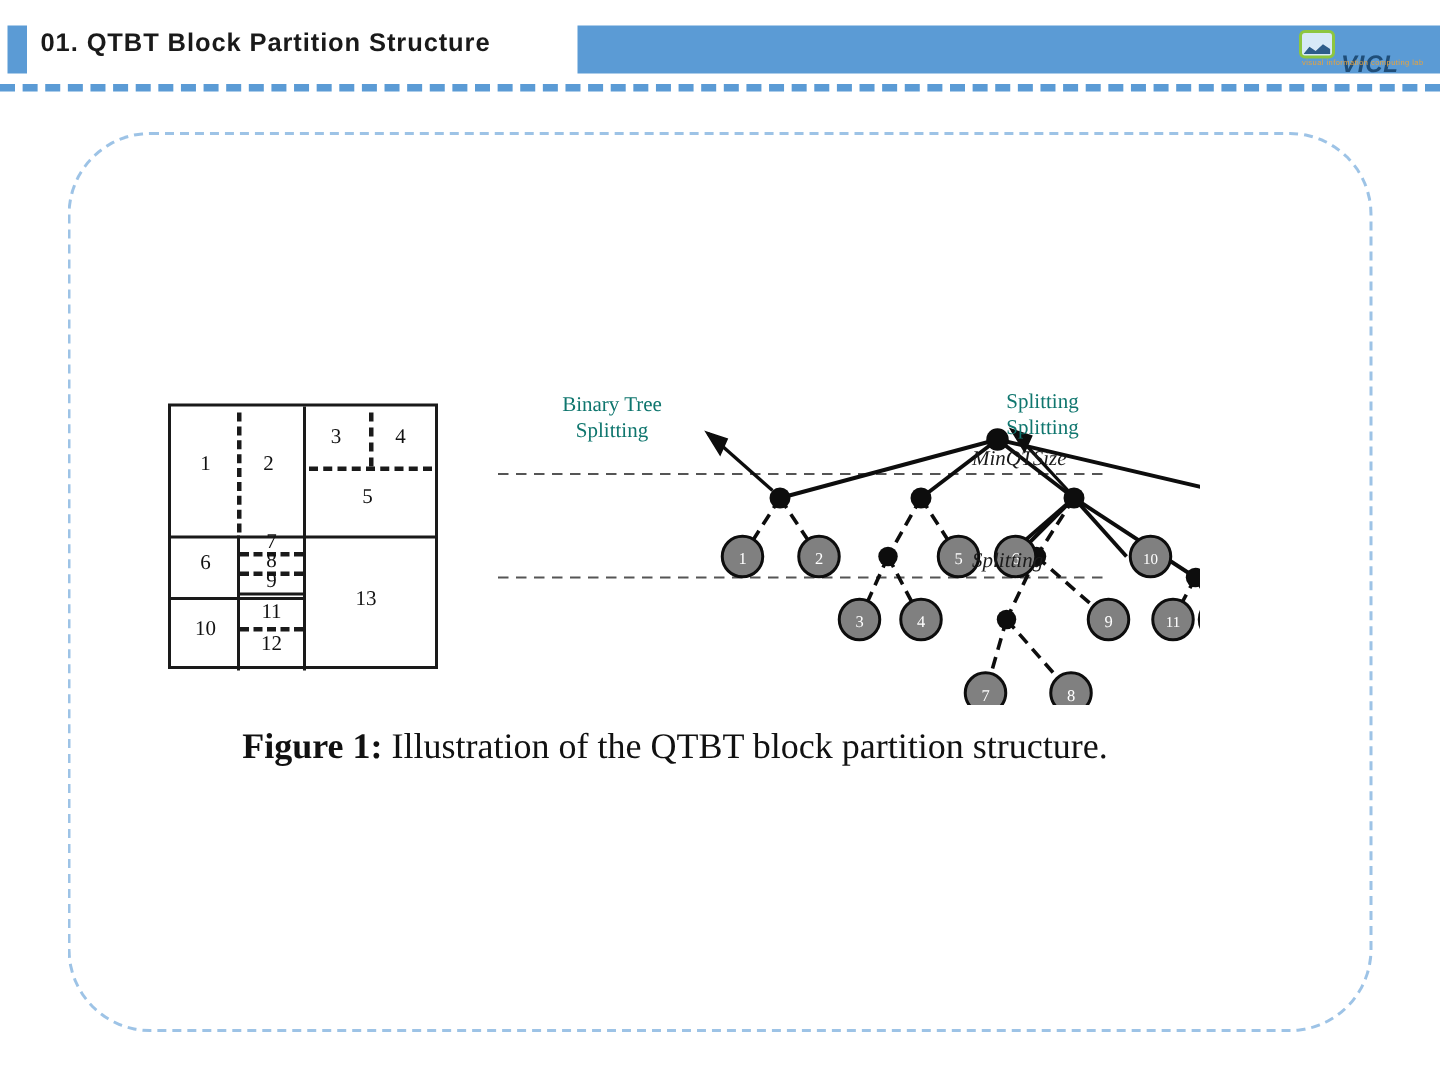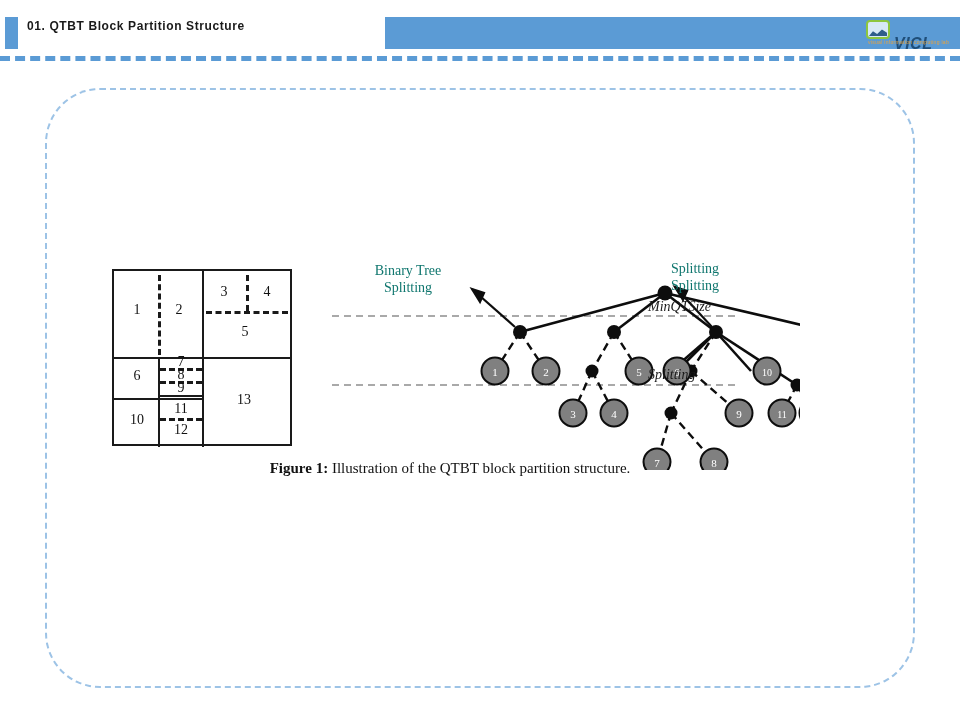--- a/index.html
+++ b/index.html
@@ -24,21 +24,21 @@
   #header-accent-bar {
     position: absolute;
     left: 5px; top: 17px;
     width: 13px; height: 32px;
     background: #5b9bd5;
   }
   #header-title {
     position: absolute;
     left: 27px; top: 19px;
     font-family: "Liberation Sans", sans-serif;
-    font-size: 12px;
+    font-size: 17px;
     font-weight: bold;
     letter-spacing: 0.6px;
     color: #1a1a1a;
     white-space: nowrap;
   }
   #header-blue-band {
     position: absolute;
     left: 385px; top: 17px;
     width: 575px; height: 32px;
     background: #5b9bd5;
@@ -160,25 +160,25 @@
     font-family: "Liberation Serif", serif;
     font-style: italic;
     font-size: 14px;
     color: #1a1a1a;
     white-space: nowrap;
   }
 
   
   #caption {
     position: absolute;
-    left: 0px; top: 205px;
+    left: 0px; top: 230px;
     width: 700px;
     text-align: center;
     font-family: "Liberation Serif", serif;
-    font-size: 15px;
+    font-size: 24px;
     color: #111;
   }
   #caption-label { font-weight: bold; }
 </style>
 </head>
 <body>
 
 <div id="header">
   <div id="header-accent-bar"></div>
   <div id="header-title">01. QTBT Block Partition Structure</div>

